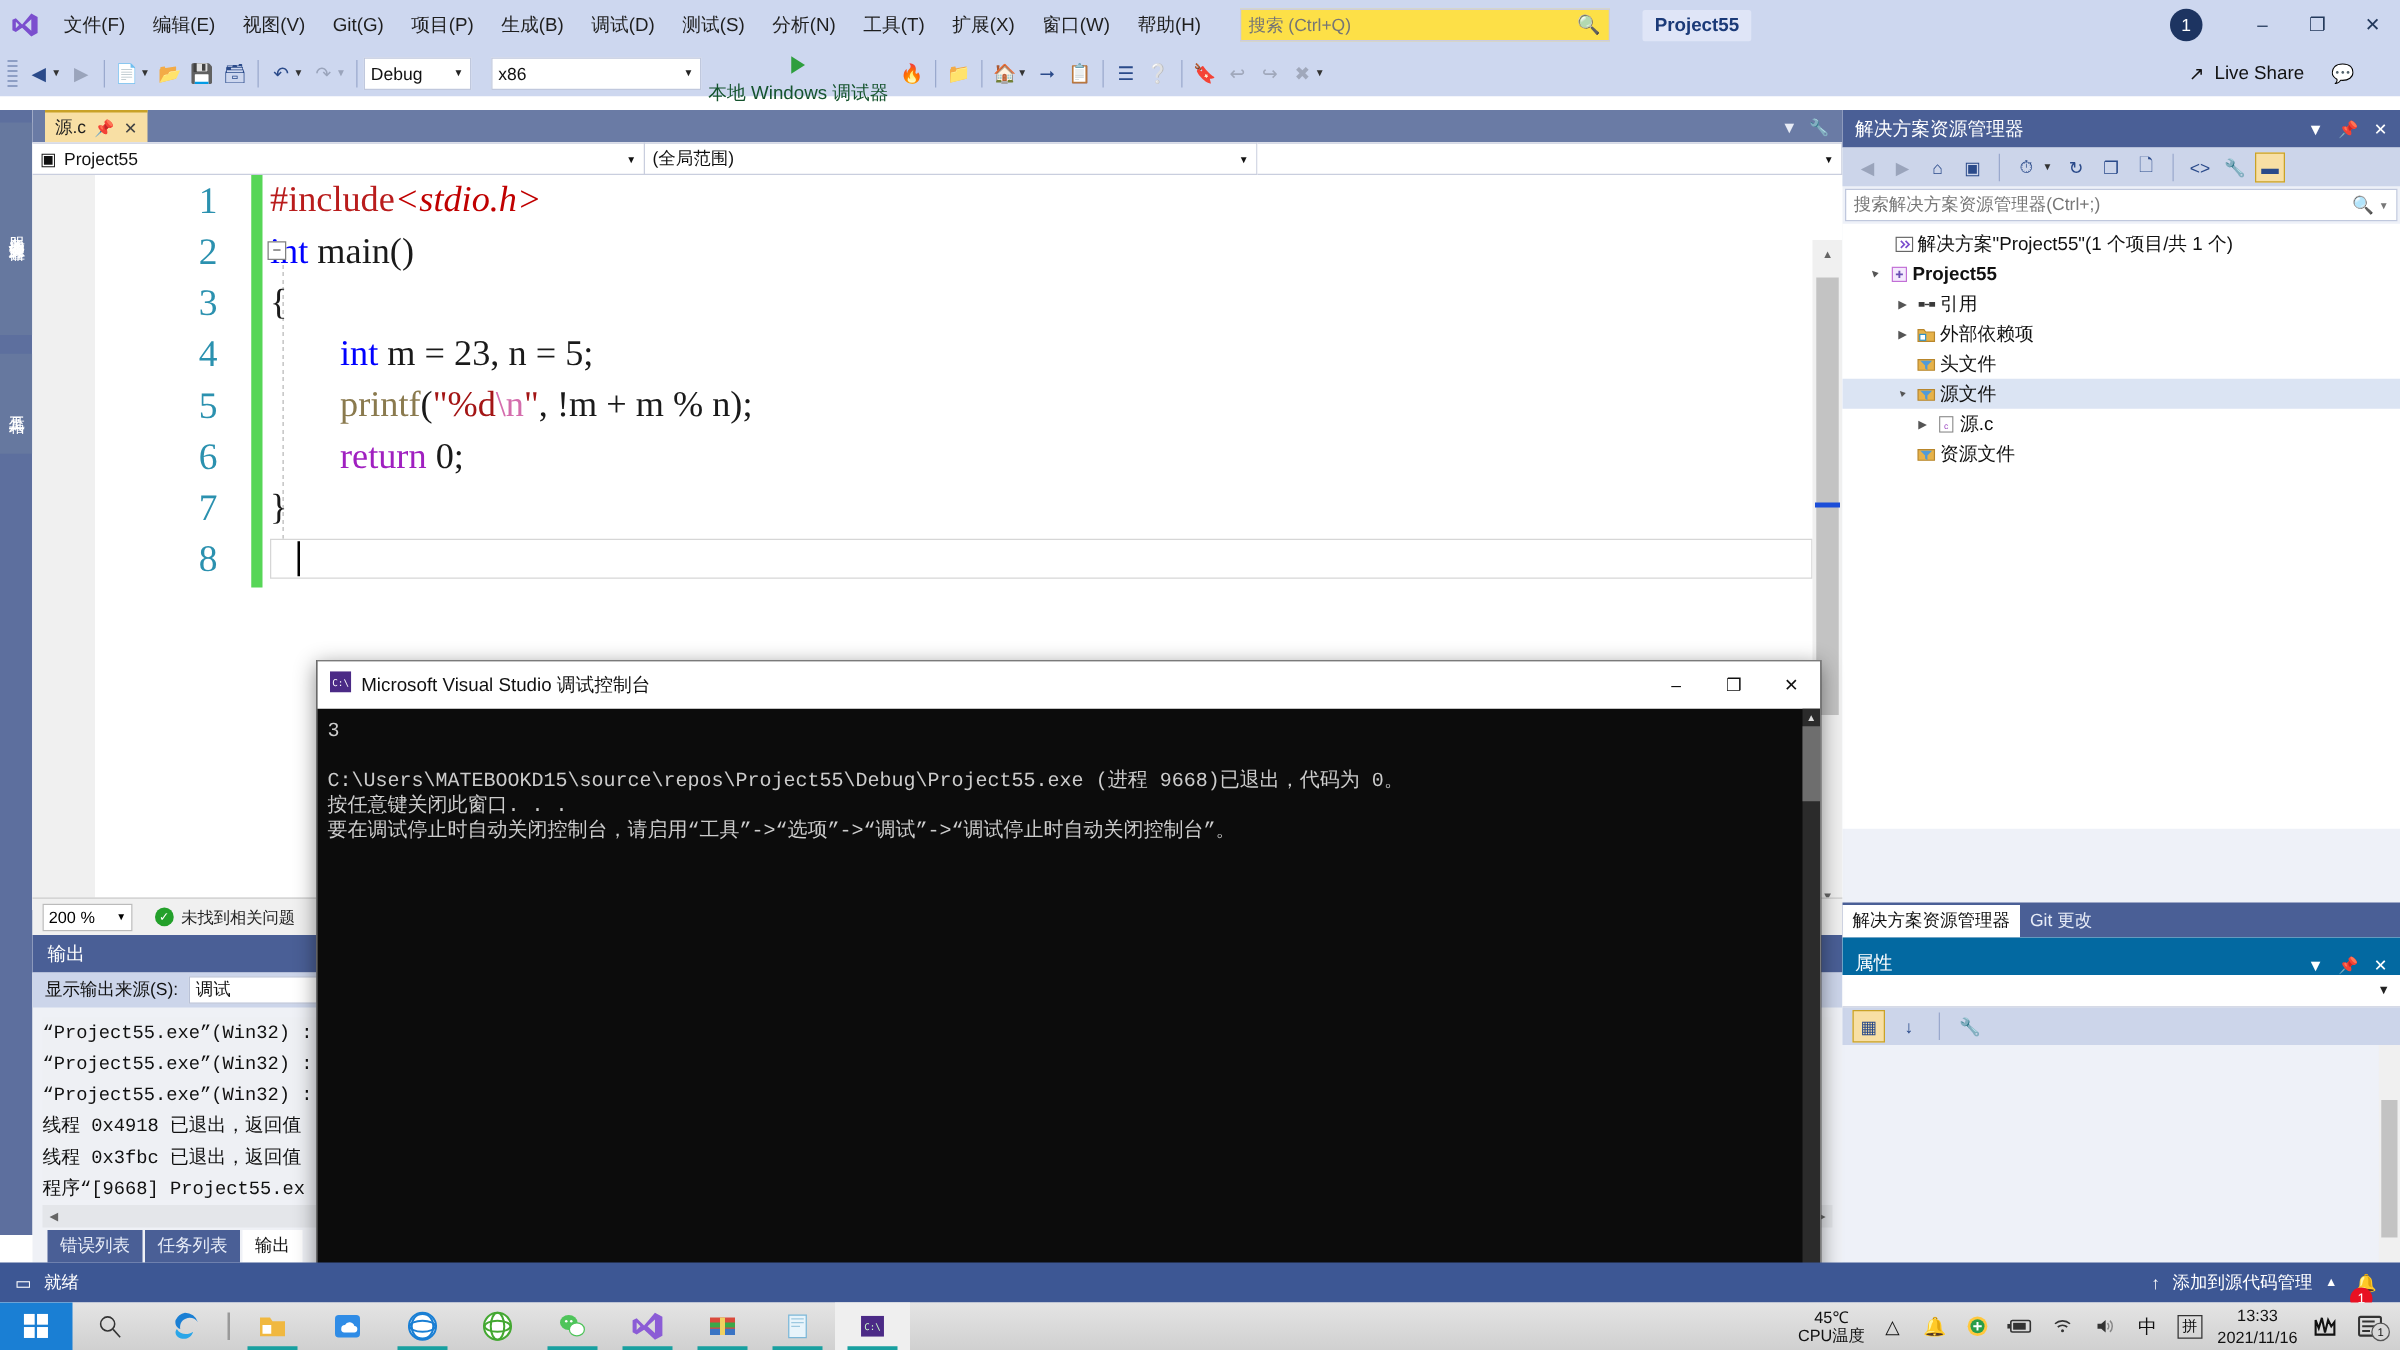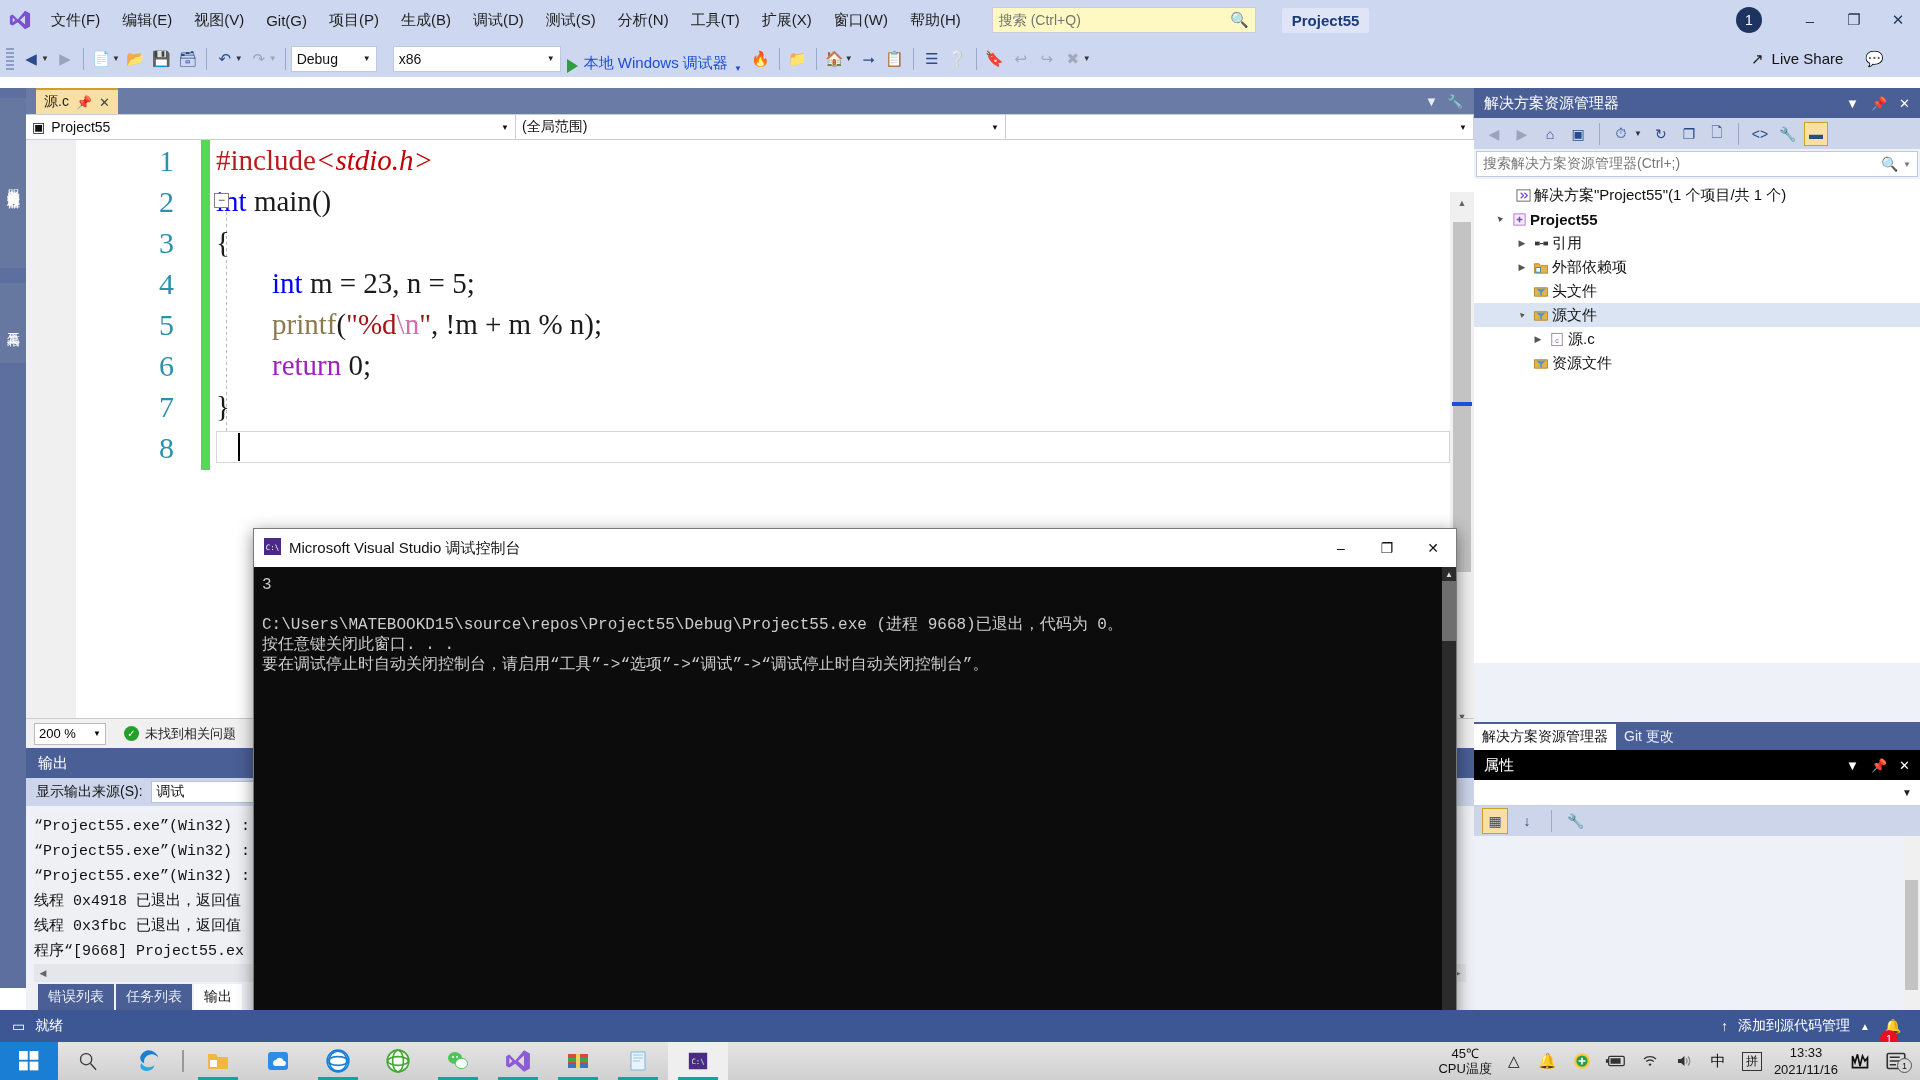--- a/index.html
+++ b/index.html
@@ -17,21 +17,21 @@
     background:#cdd7ef; display:flex; align-items:center;
   }
   .vs-logo { width:40px; height:40px; display:flex; align-items:center; justify-content:center; }
   .vs-logo svg { width:22px; height:22px; }
   .menu-list { display:flex; align-items:center; height:40px; }
   .menu-item {
     font-size:15px; color:#1e1e1e; padding:4px 11px; height:30px;
     display:flex; align-items:center; white-space:nowrap; cursor:default;
   }
   .search-box {
-    margin-left:20px; width:264px; height:26px; background:#fef9c3;
+    margin-left:20px; width:296px; height:26px; background:#fde047;
     border:1px solid #ccd; display:flex; align-items:center; padding:0 6px;
   }
   .search-box input {
     border:none; outline:none; flex:1; font-size:14px; color:#777;
     font-family:"Liberation Sans", sans-serif; background:transparent;
   }
   .search-icon-glyph { font-size:15px; color:#333; }
   .proj-chip {
     margin-left:26px; background:#dfe5f7; color:#1b3a78; font-weight:bold;
     font-size:15px; padding:4px 10px; border-radius:2px;
@@ -54,21 +54,21 @@
   .tb-ico { width:26px; height:26px; display:flex; align-items:center; justify-content:center;
             font-size:15px; color:#2a4a8a; }
   .tb-sep { width:1px; height:22px; background:#9aa9cd; margin:0 5px; }
   .tb-caret { font-size:8px; color:#333; margin-left:-3px; margin-right:3px; }
   .combo {
     height:26px; background:#fff; border:1px solid #c0c8dd; display:flex;
     align-items:center; justify-content:space-between; padding:0 5px; font-size:14px; color:#111;
   }
   .combo .cv { padding-right:8px; white-space:nowrap; }
   .combo .ca { font-size:8px; color:#222; }
-  .run-btn { display:flex; align-items:flex-end; gap:6px; font-size:15px; color:#1d4ed8; padding:0 6px; height:28px; }
+  .run-btn { display:flex; align-items:center; gap:6px; font-size:15px; color:#14532d; padding:0 6px; height:28px;flex-direction:column; }
   .run-tri { width:0;height:0;border-left:11px solid #2e9e3e;border-top:7px solid transparent;border-bottom:7px solid transparent; }
   .live-share { position:absolute; right:36px; top:0; height:37px; display:flex; align-items:center; gap:8px;
                 font-size:15px; color:#111; }
 
   
   .left-rail {
     position:absolute; left:0; top:88px; width:26px; height:900px; background:#5d6f9e;
   }
   .vtab {
     position:absolute; left:0; width:26px; background:#66789f; color:#fff;
@@ -169,21 +169,21 @@
   .tree { padding-top:4px; background:#fff; height:484px; }
   .tn { height:24px; display:flex; align-items:center; font-size:15px; color:#111; white-space:nowrap; }
   .tn.sel { background:#dbe4f3; }
   .tn .arw { width:16px; text-align:center; font-size:9px; color:#555; }
   .tn .ico { width:22px; display:flex; align-items:center; justify-content:center; }
   .tn.bold { font-weight:bold; }
   .rp-tabs { position:absolute; top:634px; left:0; width:100%; height:28px; background:#4a5f96; display:flex; align-items:flex-end; }
   .rp-tab { height:26px; padding:0 8px; font-size:14px; display:flex; align-items:center; color:#e7ecf7; }
   .rp-tab.active { background:#fff; color:#111; }
   .props { position:absolute; top:662px; left:0; width:100%; bottom:0; background:#eef1f8; }
-  .props-head { height:30px; background:#000000; color:#fff; font-size:15px; display:flex; align-items:center; padding-left:10px; }
+  .props-head { height:30px; background:#0369a1; color:#fff; font-size:15px; display:flex; align-items:flex-end; padding-left:10px; }
   .props-head .acts { margin-left:auto; display:flex; gap:12px; padding-right:10px; font-size:13px; }
   .props-combo { height:26px; background:#fff; border-bottom:1px solid #c9cede; display:flex;
                  align-items:center; justify-content:flex-end; padding-right:8px; font-size:10px; color:#222; }
   .props-tools { height:30px; background:#ccd5ea; display:flex; align-items:center; gap:6px; padding-left:8px; }
   .props-tools .pt { width:26px; height:26px; display:flex; align-items:center; justify-content:center; font-size:14px; color:#2a4a8a; }
   .props-tools .pt.sel { background:#f8dfa4; border:1px solid #c9a227; }
   .props-body { position:absolute; top:86px; left:0; right:0; bottom:0; background:#eef1f8; }
   .props-vscroll { position:absolute; right:0; top:86px; width:17px; bottom:0; background:#f0f0f0; }
   .props-vscroll .th { position:absolute; left:2px; bottom:20px; width:13px; height:110px; background:#c3c3c3; }
 

